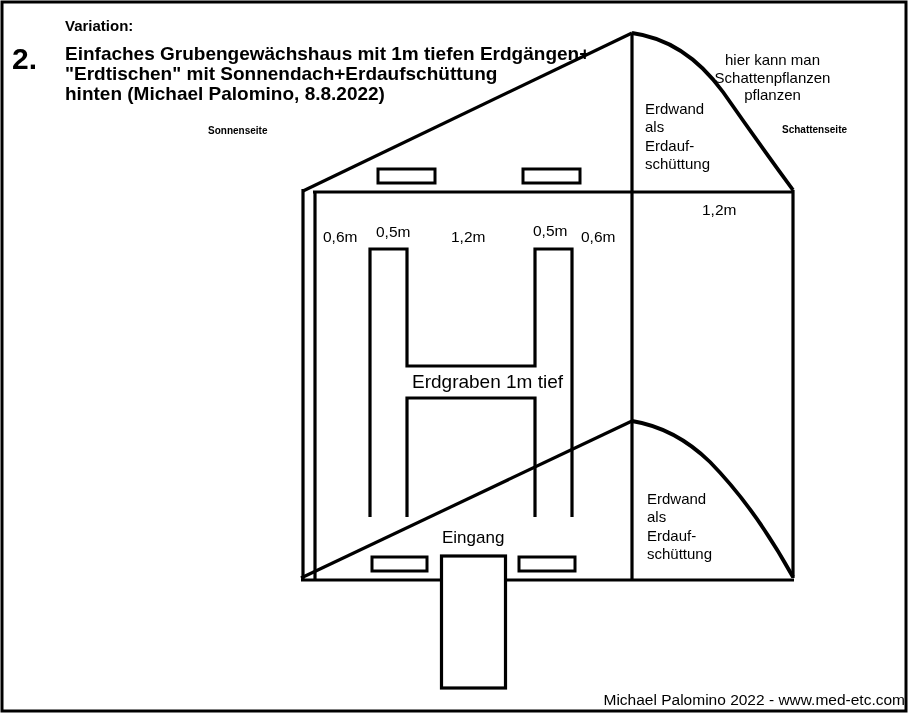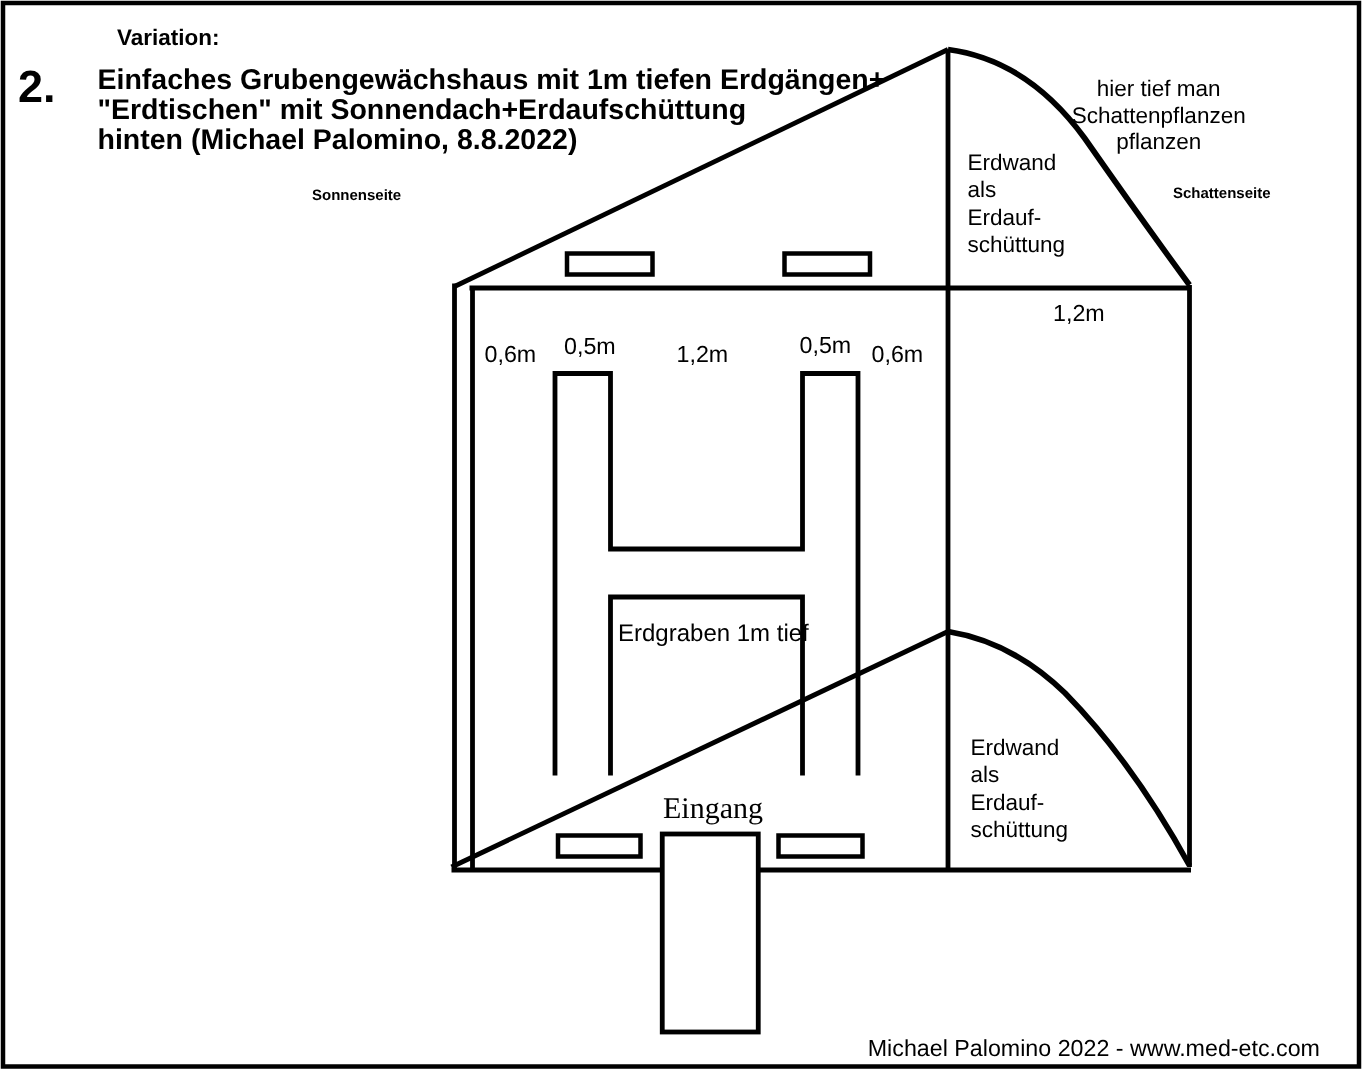--- a/index.html
+++ b/index.html
@@ -15,22 +15,22 @@
   .diagram-svg { position: absolute; left: 0; top: 0; }
   .lbl { position: absolute; white-space: nowrap; line-height: 1.15; }
   .pre { white-space: pre-line; }
   .fig-number { font-size: 30px; font-weight: bold; }
   .variation { font-size: 15px; font-weight: bold; }
   .title { font-size: 19px; font-weight: bold; line-height: 20px; }
   .side-label { font-size: 10px; font-weight: bold; }
   .note { font-size: 15px; line-height: 17.5px; text-align: center; }
   .earthwall { font-size: 15px; font-weight: normal; line-height: 18.4px; }
   .measure { font-size: 15.5px; }
-  .trench-label { font-size: 16px; margin-top: 43px; }
-  .entrance-label { font-size: 20px; font-family: Liberation Serif, serif; }
+  .trench-label { font-size: 19px; }
+  .entrance-label { font-size: 17px; }
   .credit { font-size: 15.5px; }
 </style>
 </head>
 <body>
 
 <div class="canvas">
 
   <svg class="diagram-svg" width="909" height="716" viewBox="0 0 909 716">
     <g stroke="#000000" fill="none" stroke-width="3.2">
 
@@ -57,28 +57,28 @@
         <rect x="523" y="169" width="57" height="14"></rect>
         <rect x="372" y="557" width="55" height="14"></rect>
         <rect x="519" y="557" width="56" height="14"></rect>
       </g>
 
       <rect x="441.5" y="556" width="64" height="132" fill="#ffffff"></rect>
     </g>
   </svg>
 
   <div class="lbl fig-number" style="left:12px; top:42px;">2.</div>
-  <div class="lbl variation" style="left:78px; top:17px;">Variation:</div>
+  <div class="lbl variation" style="left:65px; top:17px;">Variation:</div>
   <div class="lbl title pre" style="left:65px; top:44px;">Einfaches Grubengewächshaus mit 1m tiefen Erdgängen+
 "Erdtischen" mit Sonnendach+Erdaufschüttung
 hinten (Michael Palomino, 8.8.2022)</div>
 
   <div class="lbl side-label" style="left:208px; top:125px;">Sonnenseite</div>
   <div class="lbl side-label" style="left:782px; top:124px;">Schattenseite</div>
-  <div class="lbl note pre" style="left:700px; top:51px; width:145px;">hier tief man
+  <div class="lbl note pre" style="left:700px; top:51px; width:145px;">hier kann man
 Schattenpflanzen
 pflanzen</div>
 
   <div class="lbl earthwall pre" style="left:645px; top:100px;">Erdwand
 als
 Erdauf-
 schüttung</div>
   <div class="lbl earthwall pre" style="left:647px; top:490px;">Erdwand
 als
 Erdauf-
@@ -87,15 +87,15 @@
   <div class="lbl measure" style="left:323px; top:228px;">0,6m</div>
   <div class="lbl measure" style="left:376px; top:223px;">0,5m</div>
   <div class="lbl measure" style="left:451px; top:228px;">1,2m</div>
   <div class="lbl measure" style="left:533px; top:222px;">0,5m</div>
   <div class="lbl measure" style="left:581px; top:228px;">0,6m</div>
   <div class="lbl measure" style="left:702px; top:201px;">1,2m</div>
 
   <div class="lbl trench-label" style="left:412px; top:371px;">Erdgraben 1m tief</div>
   <div class="lbl entrance-label" style="left:442px; top:528px;">Eingang</div>
 
-  <div class="lbl credit" style="right:29px; top:691px;">Michael Palomino 2022 - www.med-etc.com</div>
+  <div class="lbl credit" style="right:4px; top:691px;">Michael Palomino 2022 - www.med-etc.com</div>
 
 </div>
 
 </body></html>

